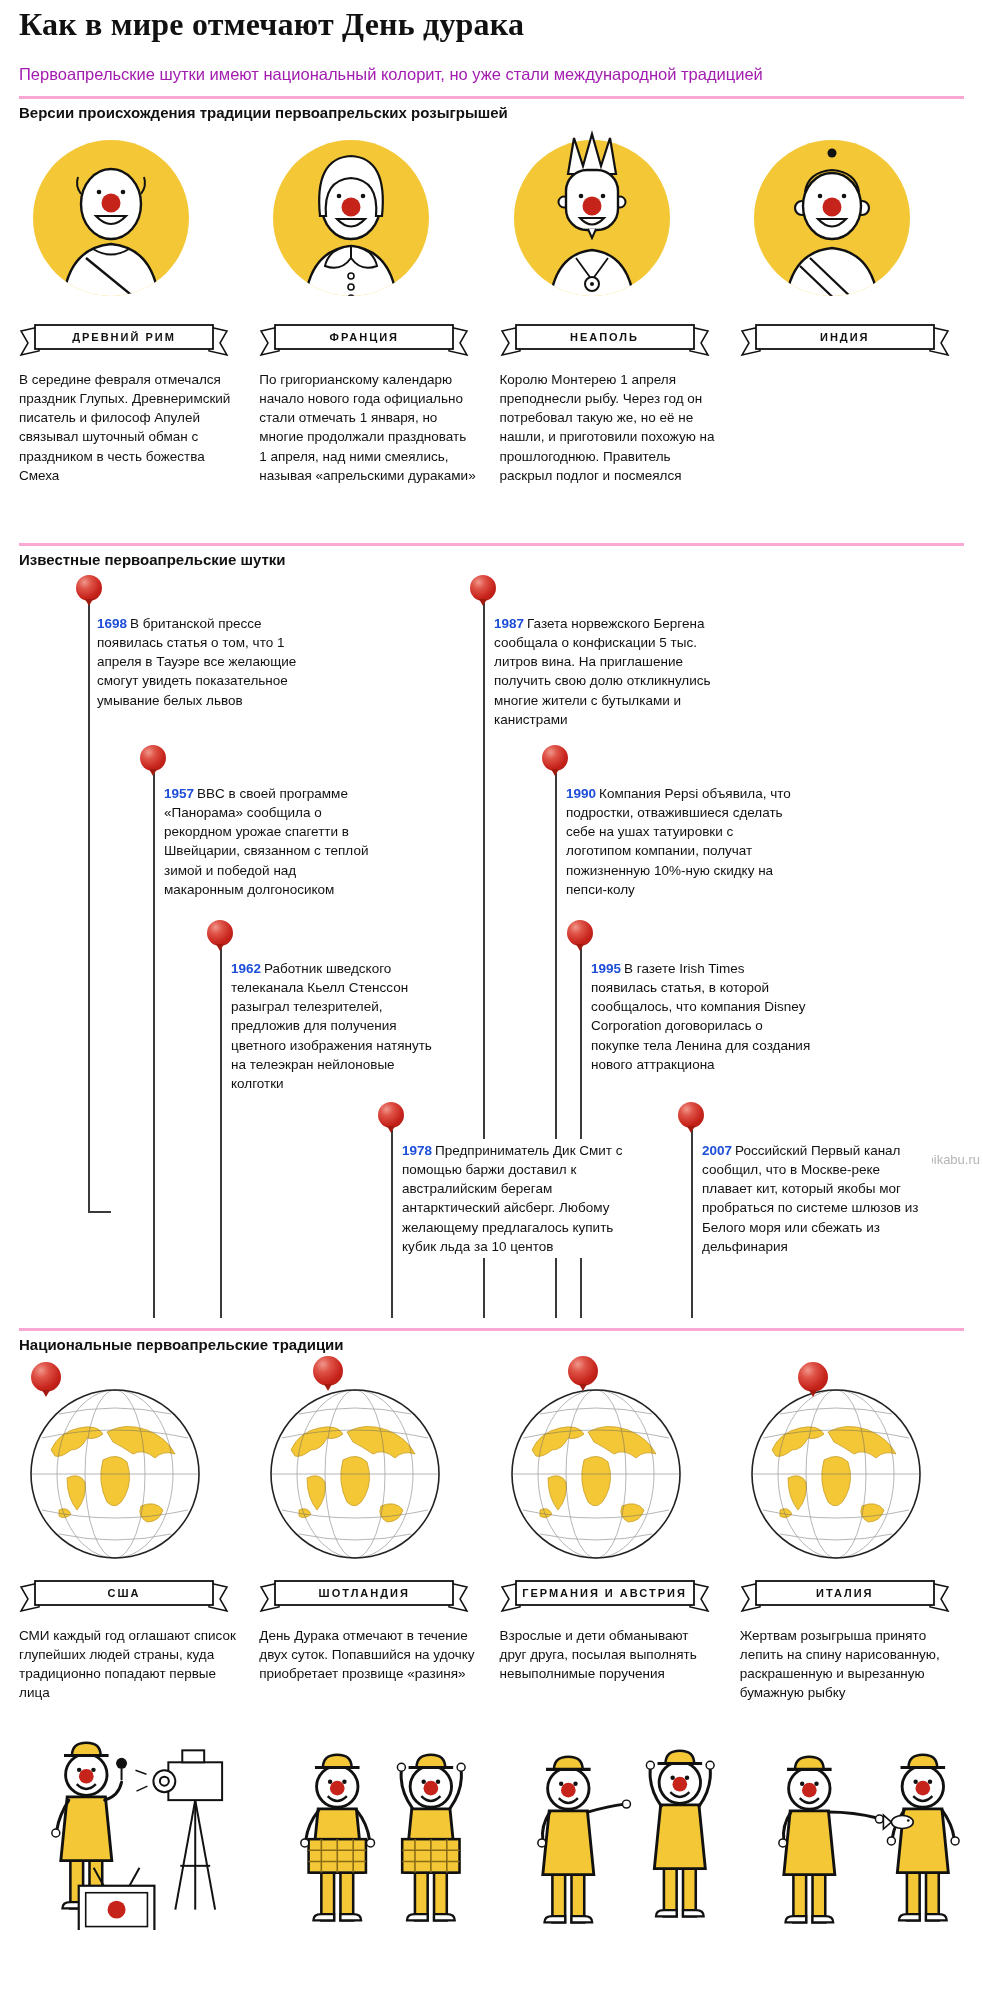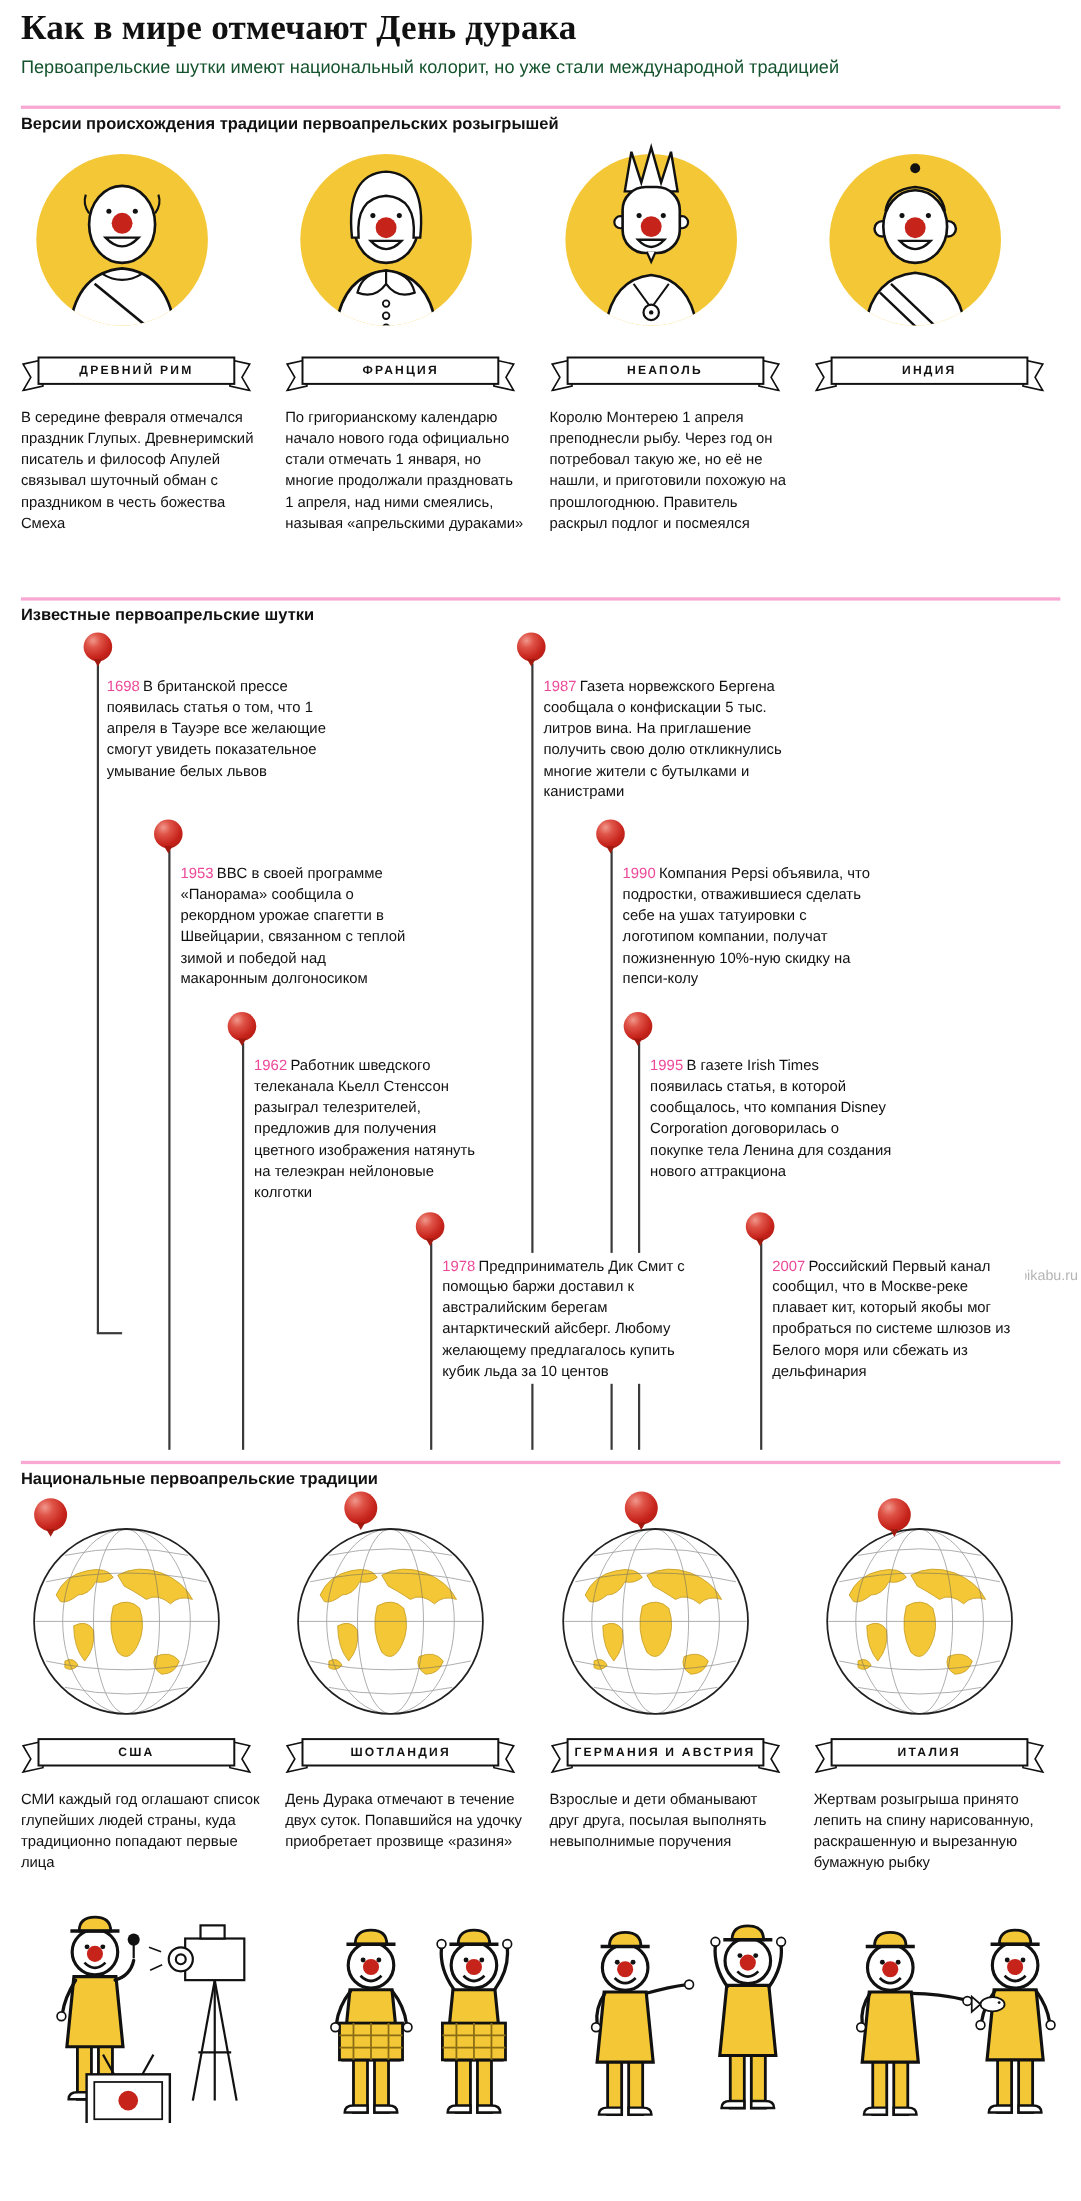--- a/index.html
+++ b/index.html
@@ -1,36 +1,36 @@
 <!DOCTYPE html>
 <html lang="ru"><head>
 <meta charset="utf-8">
 <style>
   html,body{margin:0;padding:0;background:#fff;}
   .page{position:relative;width:983px;height:1930px;background:#fff;overflow:hidden;
         font-family:"Liberation Sans","DejaVu Sans",sans-serif;color:#111;}
   .title{position:absolute;left:19px;top:6px;font-family:"Liberation Serif","DejaVu Serif",serif;
          font-size:32px;font-weight:700;letter-spacing:.2px;}
-  .subtitle{position:absolute;left:19px;top:52px;font-size:16.5px;color:#14532d;}
+  .subtitle{position:absolute;left:19px;top:65px;font-size:16.5px;color:#a21caf;}
   .section-head{position:absolute;left:19px;width:945px;border-top:3px solid #f9a8d4;
                 padding-top:5px;font-weight:700;font-size:15px;}
   .cols{position:absolute;left:19px;width:945px;display:grid;
         grid-template-columns:repeat(4,1fr);column-gap:16px;}
   .medallion{margin-left:12px;}
   .globe-wrap{position:relative;width:172px;margin-left:10px;}
   .ribbon{position:relative;width:210px;height:34px;margin-top:22px;}
   .trad .ribbon{margin-top:18px;}
   .ribbon-label{position:absolute;left:16px;width:178px;top:3px;height:24px;line-height:24px;
                 text-align:center;font-size:11px;font-weight:700;letter-spacing:2px;}
   .col-text{font-size:13.5px;line-height:1.42;margin:14px 6px 0 0;}
   
   .tl-line{position:absolute;width:1.5px;background:#3a3a3a;z-index:1;}
   .tl-hook{position:absolute;height:1.5px;background:#3a3a3a;z-index:1;}
   .tl-entry{position:absolute;background:#fff;font-size:13.5px;line-height:1.42;z-index:2;padding:2px 0;}
-  .tl-year{color:#ec4899;font-weight:400;margin-right:3px;}
+  .tl-year{color:#1d4ed8;font-weight:700;margin-right:3px;}
   .balloon{position:absolute;width:26px;height:26px;border-radius:50%;z-index:3;
            background:radial-gradient(circle at 33% 28%, #f0978c 0%, #df5347 26%, #c6231b 62%, #a2190f 100%);}
   .balloon::after{content:"";position:absolute;bottom:-5px;left:9px;width:0;height:0;
            border-top:7px solid #a2190f;border-left:4px solid transparent;border-right:4px solid transparent;}
   .balloon.lg{width:30px;height:30px;}
   .balloon.lg::after{left:11px;}
   .watermark{position:absolute;right:3px;top:1152px;font-size:13px;color:#b5b5b5;}
   .bottom-bar{position:absolute;left:0;right:0;top:1971px;height:5px;background:#000;}
   svg{display:block;}
 </style>
@@ -242,21 +242,21 @@
   <div class="balloon" style="left:378px;top:1102px"></div>
   <div class="balloon" style="left:678px;top:1102px"></div>
 
   <div class="tl-entry" style="left:97px;top:612px;width:205px">
     <span class="tl-year">1698</span><span>В британской прессе появилась статья о том, что 1 апреля в Тауэре все желающие смогут увидеть показательное умывание белых львов</span>
   </div>
   <div class="tl-entry" style="left:494px;top:612px;width:225px">
     <span class="tl-year">1987</span><span>Газета норвежского Бергена сообщала о конфискации 5 тыс. литров вина. На приглашение получить свою долю откликнулись многие жители с бутылками и канистрами</span>
   </div>
   <div class="tl-entry" style="left:164px;top:782px;width:215px">
-    <span class="tl-year">1953</span><span>BBC в своей программе «Панорама» сообщила о рекордном урожае спагетти в Швейцарии, связанном с теплой зимой и победой над макаронным долгоносиком</span>
+    <span class="tl-year">1957</span><span>BBC в своей программе «Панорама» сообщила о рекордном урожае спагетти в Швейцарии, связанном с теплой зимой и победой над макаронным долгоносиком</span>
   </div>
   <div class="tl-entry" style="left:566px;top:782px;width:230px">
     <span class="tl-year">1990</span><span>Компания Pepsi объявила, что подростки, отважившиеся сделать себе на ушах татуировки с логотипом компании, получат пожизненную 10%-ную скидку на пепси-колу</span>
   </div>
   <div class="tl-entry" style="left:231px;top:957px;width:205px">
     <span class="tl-year">1962</span><span>Работник шведского телеканала Кьелл Стенссон разыграл телезрителей, предложив для получения цветного изображения натянуть на телеэкран нейлоновые колготки</span>
   </div>
   <div class="tl-entry" style="left:591px;top:957px;width:220px">
     <span class="tl-year">1995</span><span>В газете Irish Times появилась статья, в которой сообщалось, что компания Disney Corporation договорилась о покупке тела Ленина для создания нового аттракциона</span>
   </div>

